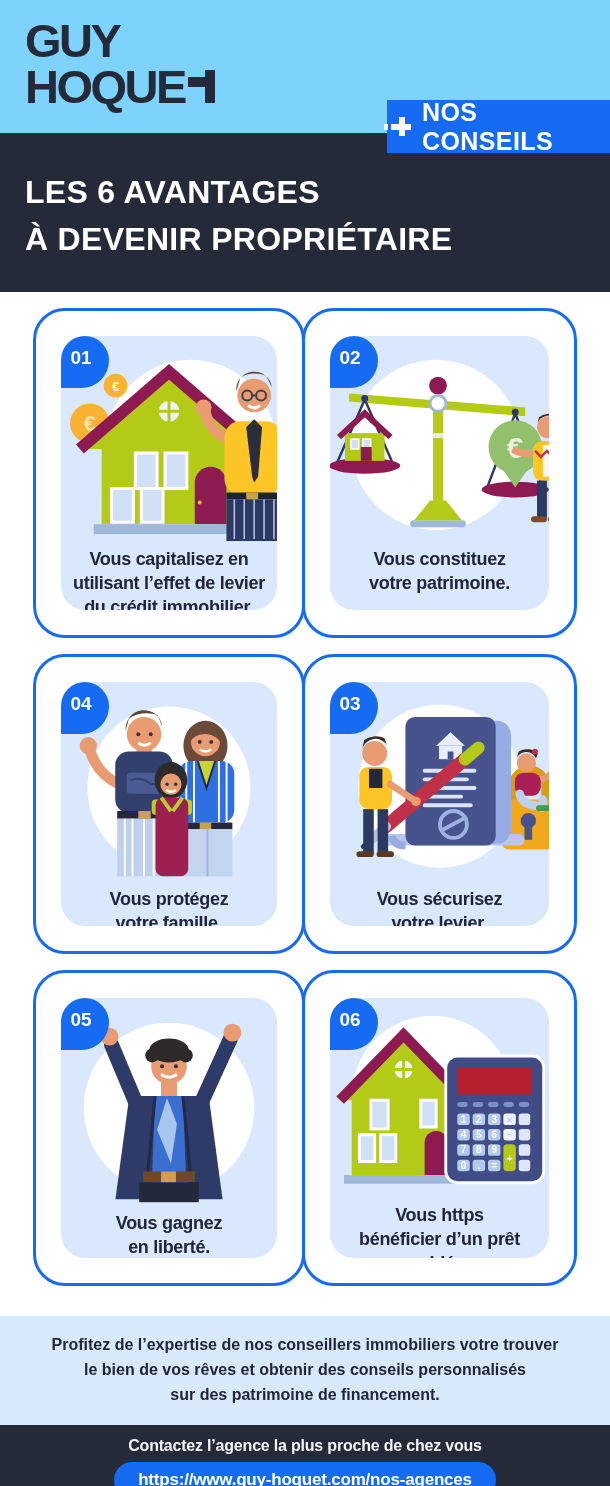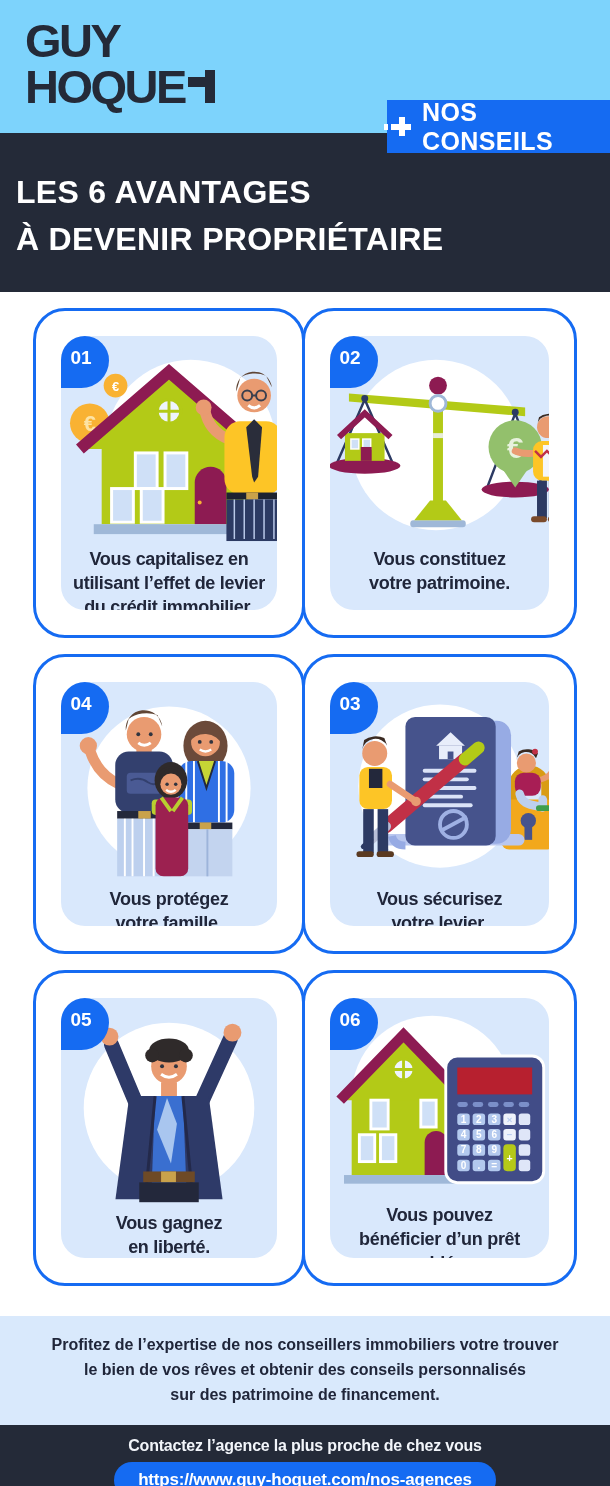--- a/index.html
+++ b/index.html
@@ -28,21 +28,21 @@
   .conseils{position:absolute;right:0;top:100px;height:53px;width:223px;
     background:var(--accent);display:flex;align-items:center;justify-content:center;
     gap:10px;color:#fff;font-weight:bold;font-size:25px;letter-spacing:0.4px;z-index:3;}
   .plus{position:relative;width:25px;height:25px;flex:0 0 auto;}
   .plus i{position:absolute;background:#fff;}
   .p-v{left:12px;top:3px;width:6px;height:19px;}
   .p-h{left:4px;top:10px;width:20px;height:6px;}
   .p-d{left:-3px;top:10px;width:4px;height:6px;}
 
   .band{height:159px;background:var(--navy);display:flex;flex-direction:column;
-    justify-content:center;padding:6px 0 0 16px;}
+    justify-content:center;padding:6px 0 0 25px;}
   .band .t{font-size:32px;color:#fff;font-weight:bold;line-height:1.45;letter-spacing:0.3px;}
 
   
   .cards{background:#fff;padding:16px 0 12px;display:grid;
     grid-template-columns:272px 272px;grid-template-rows:330px 300px 316px;
     row-gap:16px;justify-content:center;}
   .ring{border:3px solid var(--accent);border-radius:32px;padding:25px;background:#fff;}
   .col2{margin-left:-3px;}
   .card{background:var(--card-bg);border-radius:24px;height:100%;position:relative;
     display:flex;flex-direction:column;align-items:center;overflow:hidden;}
@@ -412,21 +412,21 @@
               <text x="144.5" y="167.5" font-size="10.5" fill="#fff" text-anchor="middle">0</text>
               <text x="160.5" y="167.5" font-size="10.5" fill="#fff" text-anchor="middle">.</text>
               <text x="176.5" y="167.5" font-size="10.5" fill="#fff" text-anchor="middle">=</text>
               <text x="192.5" y="119.5" font-size="10" fill="#b9cdf2" text-anchor="middle">×</text>
               <text x="192.5" y="135.5" font-size="10" fill="#b9cdf2" text-anchor="middle">−</text>
               <text x="192.5" y="160" font-size="11" fill="#fff" text-anchor="middle">+</text>
             </g>
           </g>
         </svg>
         <div class="cap">
-          <div>Vous pouvez</div>
+          <div>Vous https</div>
           <div>bénéficier d’un prêt</div>
           <div>aidé.</div>
         </div>
       </div>
     </div>
   </div>
 
   <div class="outro">
     <div>Profitez de l’expertise de nos conseillers immobiliers votre trouver</div>
     <div>le bien de vos rêves et obtenir des conseils personnalisés</div>

